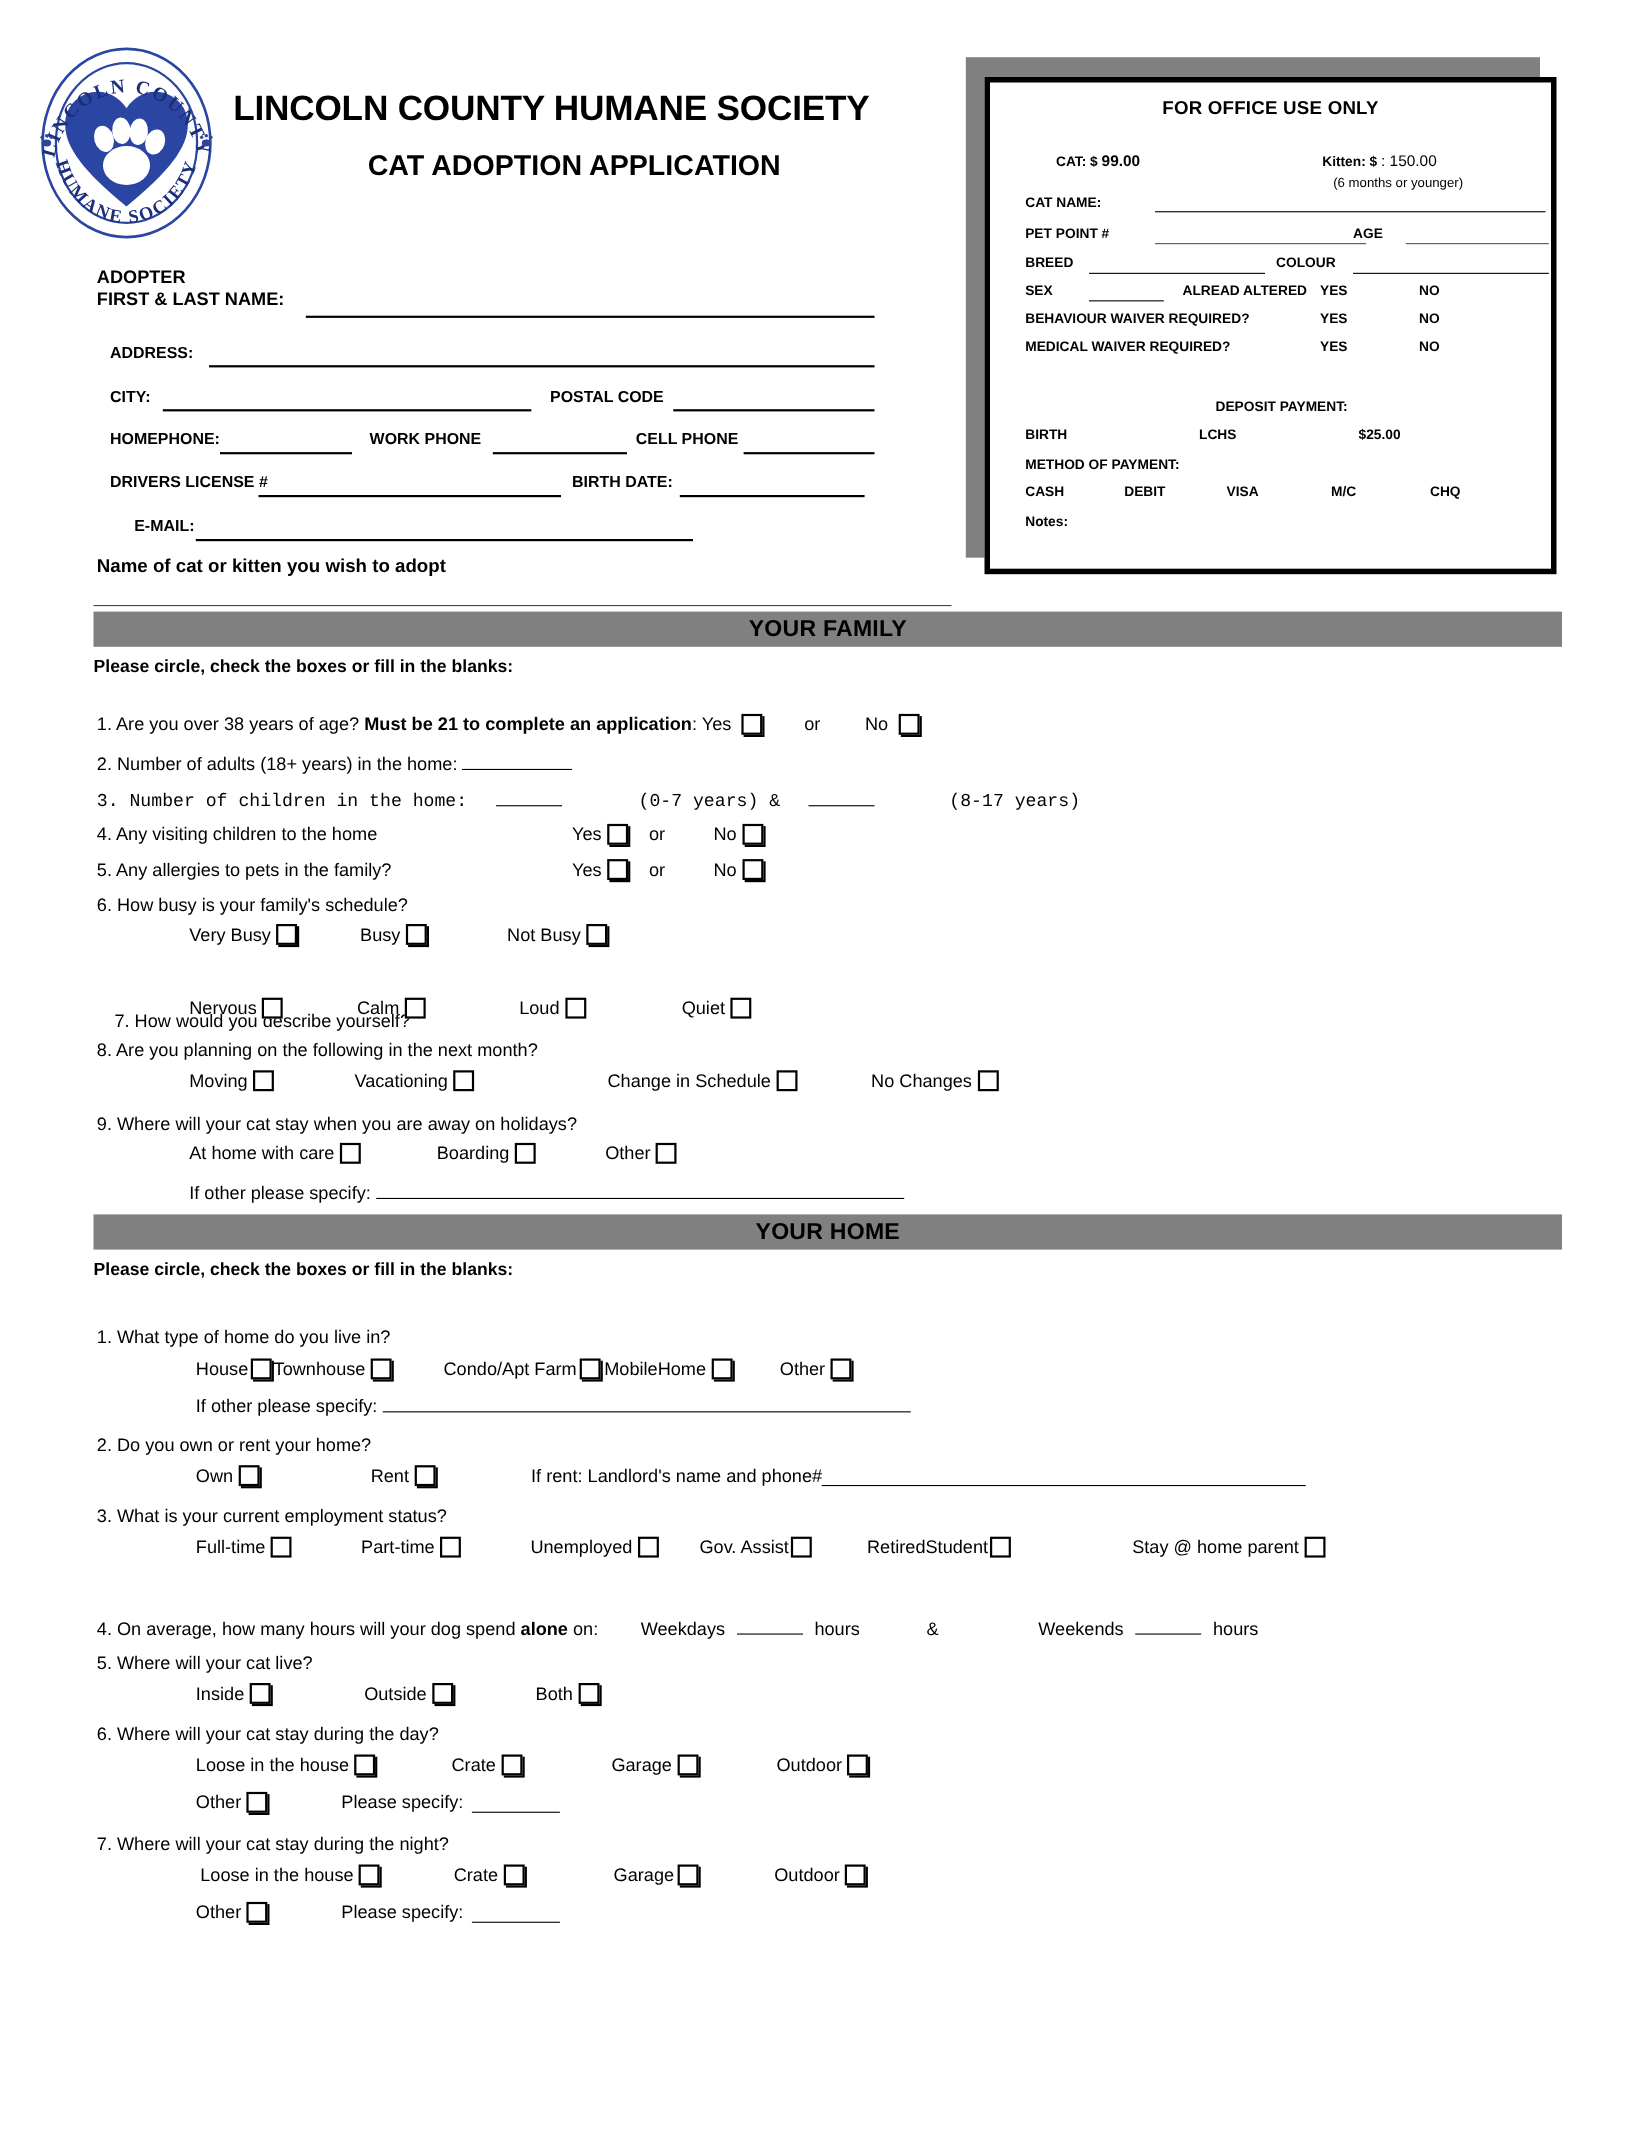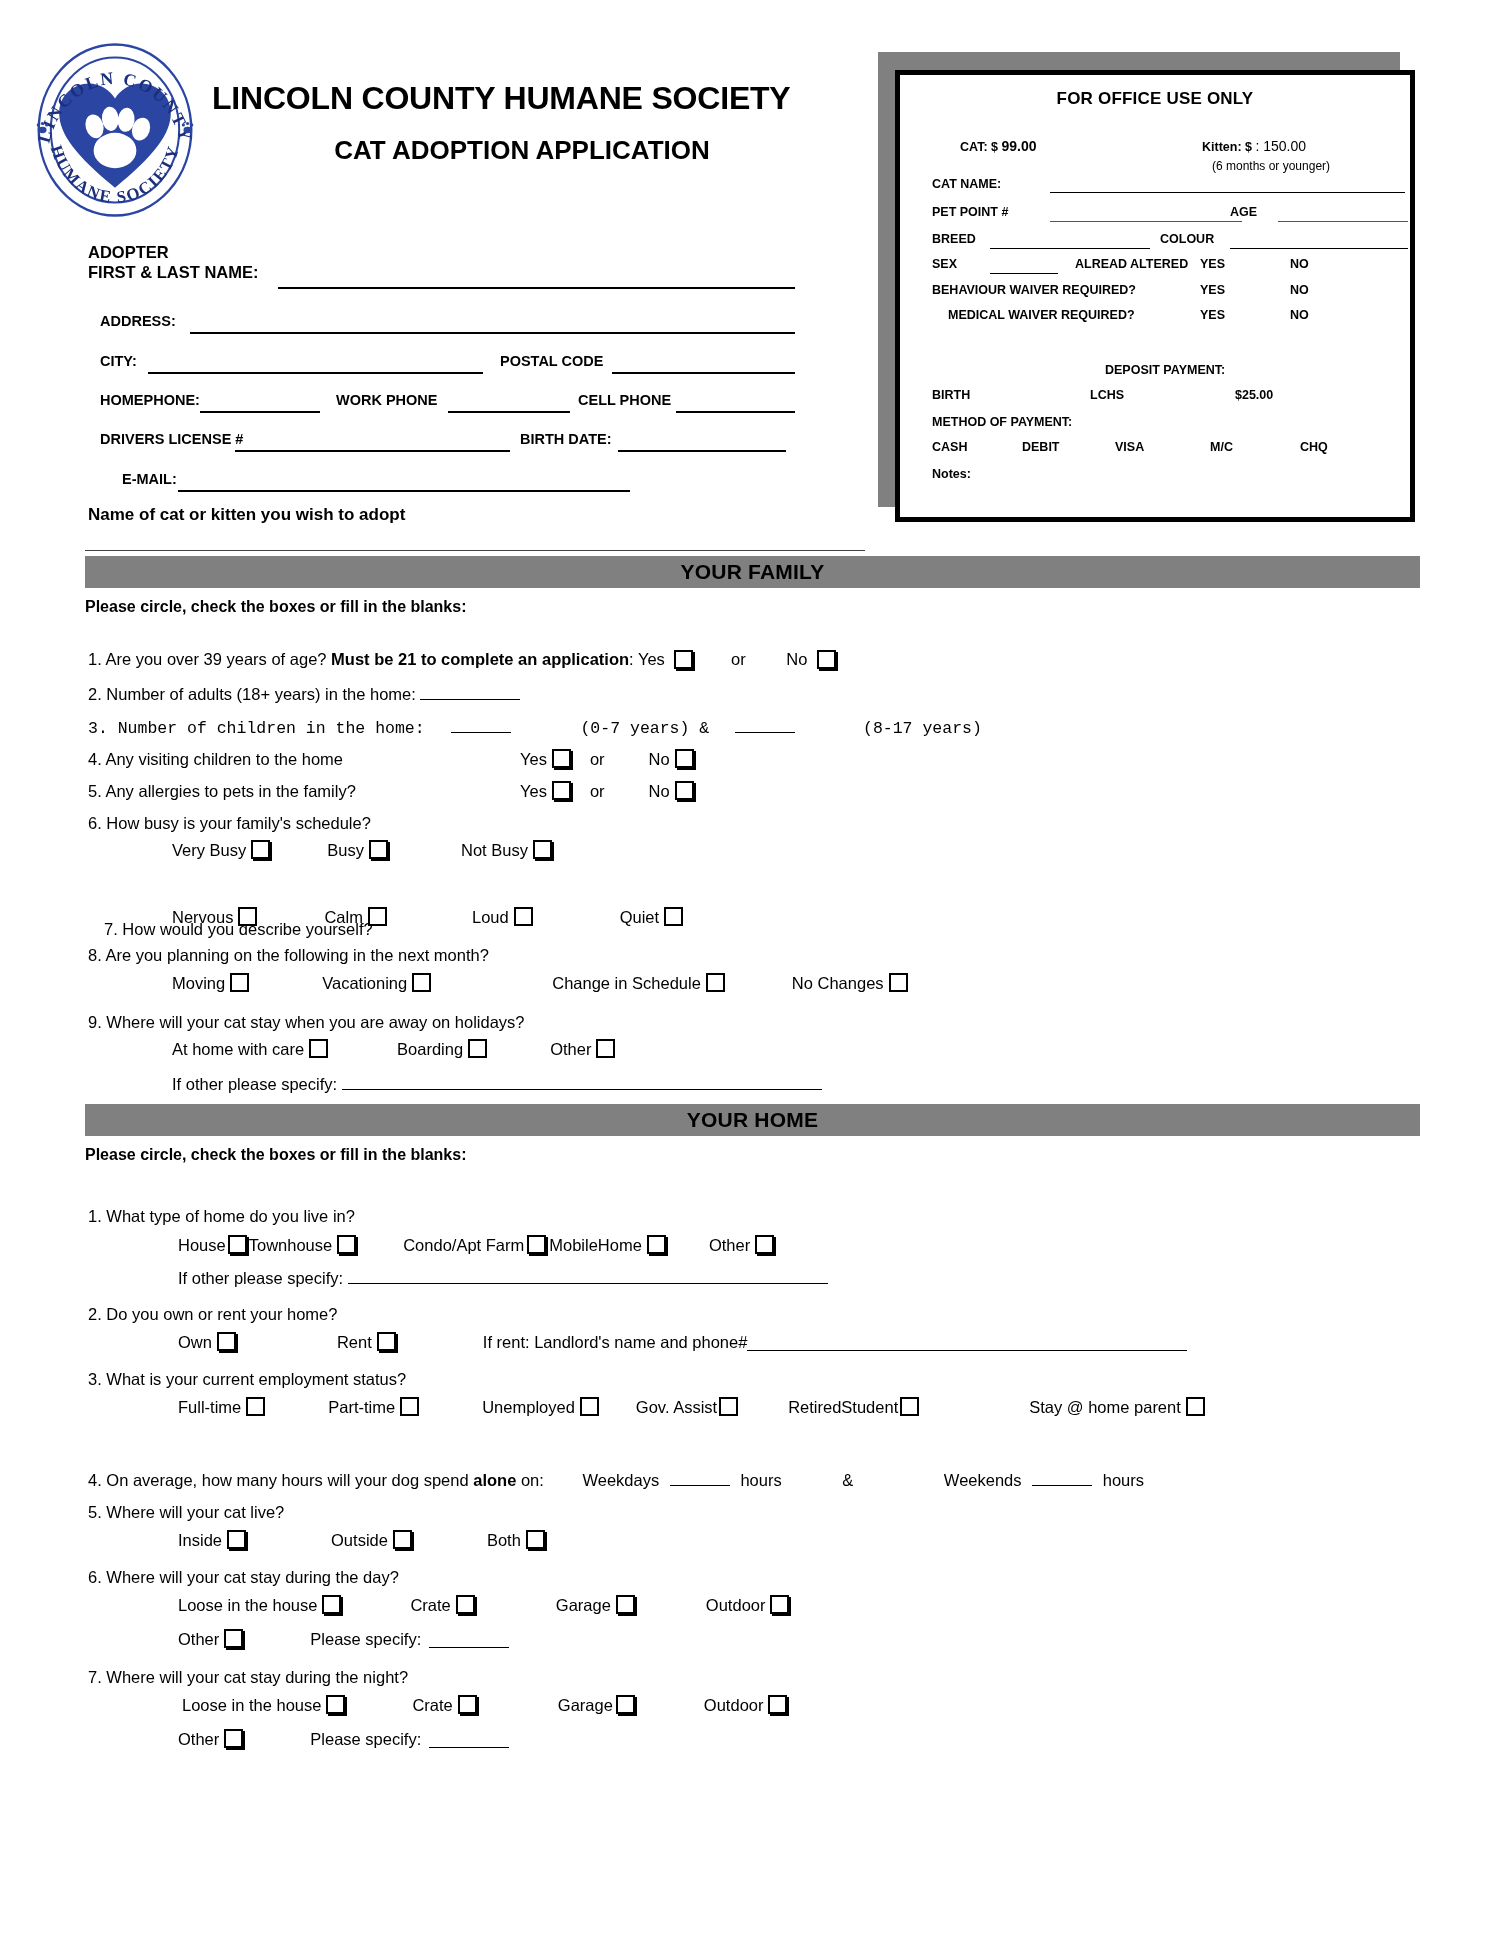--- a/index.html
+++ b/index.html
@@ -150,21 +150,21 @@
     <div class="ob-row" style="left:32px; top:182px;">SEX</div>
     <div class="ob-row" style="left:175px; top:182px;">ALREAD ALTERED</div>
     <div class="ob-row" style="left:300px; top:182px;">YES</div>
     <div class="ob-row" style="left:390px; top:182px;">NO</div>
     <div class="ob-line" style="left:90px; top:198px; width:68px;"></div>
 
     <div class="ob-row" style="left:32px; top:208px;">BEHAVIOUR WAIVER REQUIRED?</div>
     <div class="ob-row" style="left:300px; top:208px;">YES</div>
     <div class="ob-row" style="left:390px; top:208px;">NO</div>
 
-    <div class="ob-row" style="left:48px; top:233px;">MEDICAL WAIVER REQUIRED?</div>
+    <div class="ob-row" style="left:32px; top:233px;">MEDICAL WAIVER REQUIRED?</div>
     <div class="ob-row" style="left:300px; top:233px;">YES</div>
     <div class="ob-row" style="left:390px; top:233px;">NO</div>
 
     <div class="ob-row" style="left:205px; top:288px;">DEPOSIT PAYMENT:</div>
     <div class="ob-row" style="left:32px; top:313px;">BIRTH</div>
     <div class="ob-row" style="left:190px; top:313px;">LCHS</div>
     <div class="ob-row" style="left:335px; top:313px;">$25.00</div>
 
     <div class="ob-row" style="left:32px; top:340px;">METHOD OF PAYMENT:</div>
     <div class="ob-row" style="left:32px; top:365px;">CASH</div>
@@ -207,21 +207,21 @@
     <div style="position:absolute; left:88px; top:505px; font-weight:bold; font-size:17px;">Name of cat or kitten you wish to adopt</div>
   </div>
 
   <div class="sec-thinline" style="top:550px;"></div>
   <div class="sec-bar" style="top:556px;">
     <span>YOUR FAMILY</span>
   </div>
   <div class="sub-instr" style="top:598px;">Please circle, check the boxes or fill in the blanks:</div>
 
   <div class="q" style="left:88px; top:650px;">
-    <span>1. Are you over 39 years of age? </span><b>Must be 21 to complete an application</b><span>: Yes</span>
+    <span>1. Are you over 38 years of age? </span><b>Must be 21 to complete an application</b><span>: Yes</span>
     <span class="cb shadow"></span>
     <span style="margin:0 36px 0 28px;">or</span>
     <span>No</span>
     <span class="cb shadow"></span>
   </div>
 
   <div class="q" style="left:88px; top:684px;">
     <span>2. Number of adults (18+ years) in the home:</span>
     <span class="blank w100"></span>
   </div>

